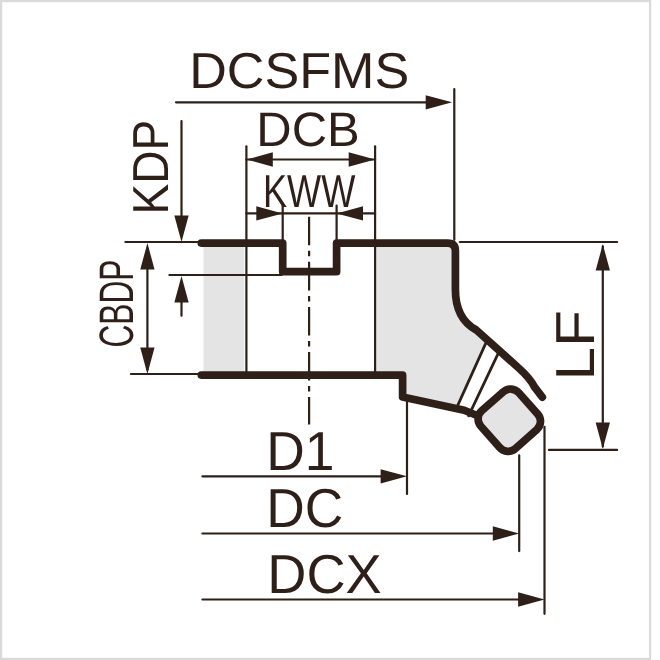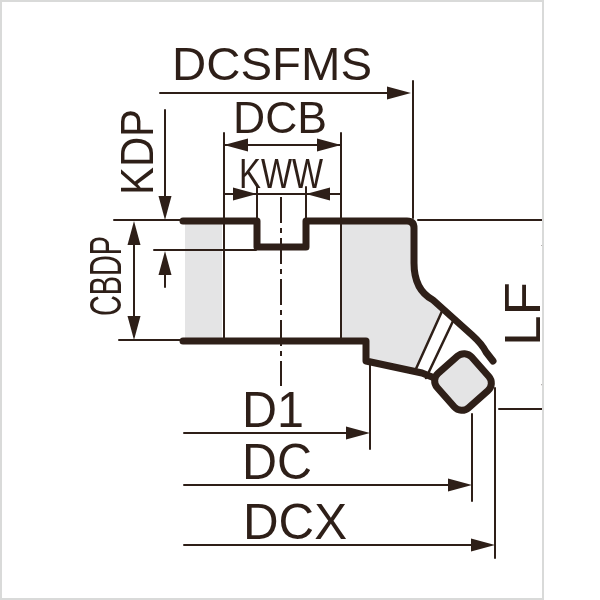--- a/index.html
+++ b/index.html
@@ -1,17 +1,17 @@
 <!DOCTYPE html>
 <html><head>
 <meta charset="utf-8">
 <style>
   html,body{margin:0;padding:0;background:#fff;}
   .stage{
-    position:relative;width:544px;height:600px;box-sizing:border-box;
+    position:relative;width:592px;height:600px;box-sizing:border-box;
     background:#ffffff;border:2px solid #d9dad9;overflow:hidden;
     font-family:"Liberation Sans", sans-serif;
   }
   svg{display:block;}
   text{
     font-family:"Liberation Sans","DejaVu Sans",sans-serif;
     fill:#2e1f18;
   }
   .outline{stroke:#2e1f18;stroke-width:7;fill:none;stroke-linecap:round;stroke-linejoin:round;}
   .fillgray{fill:#e4e4e5;stroke:none;}

